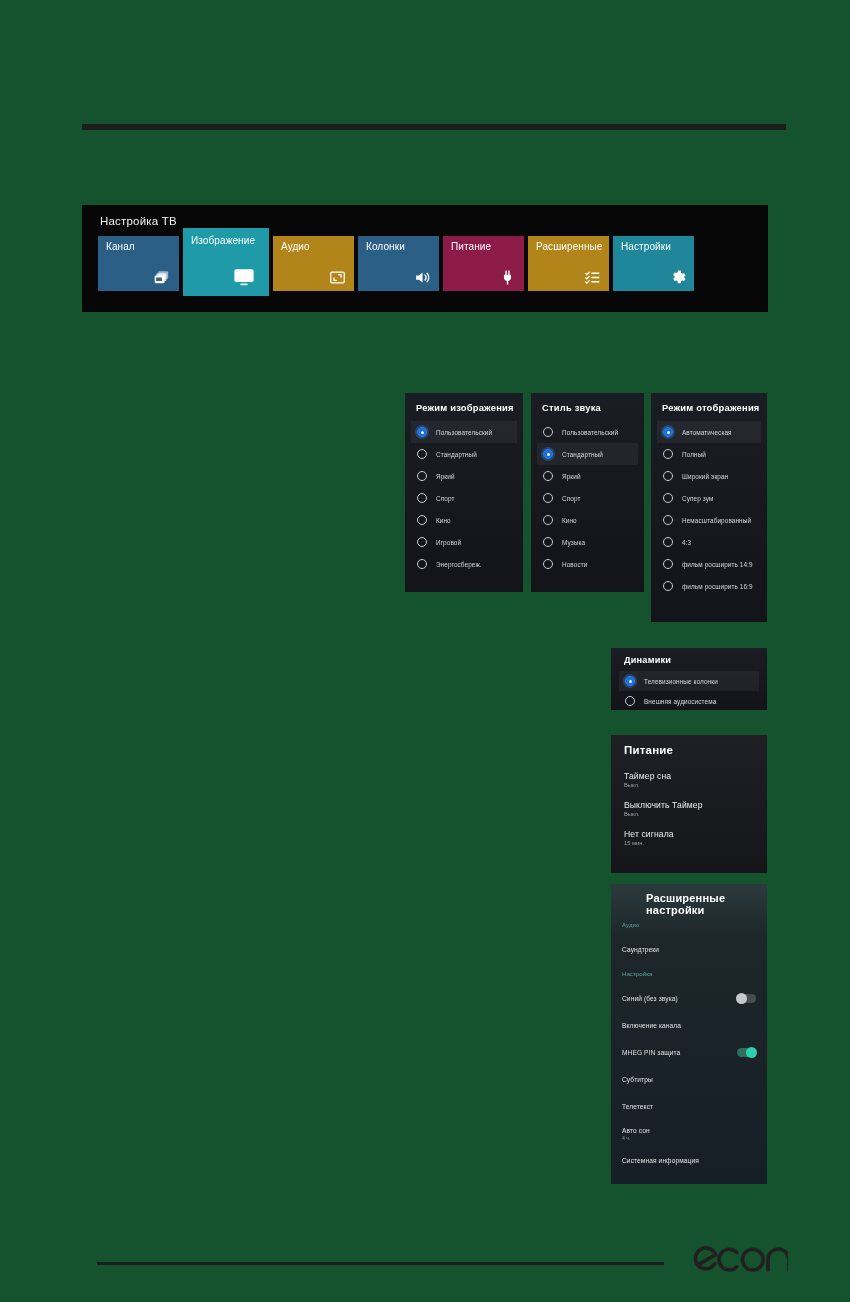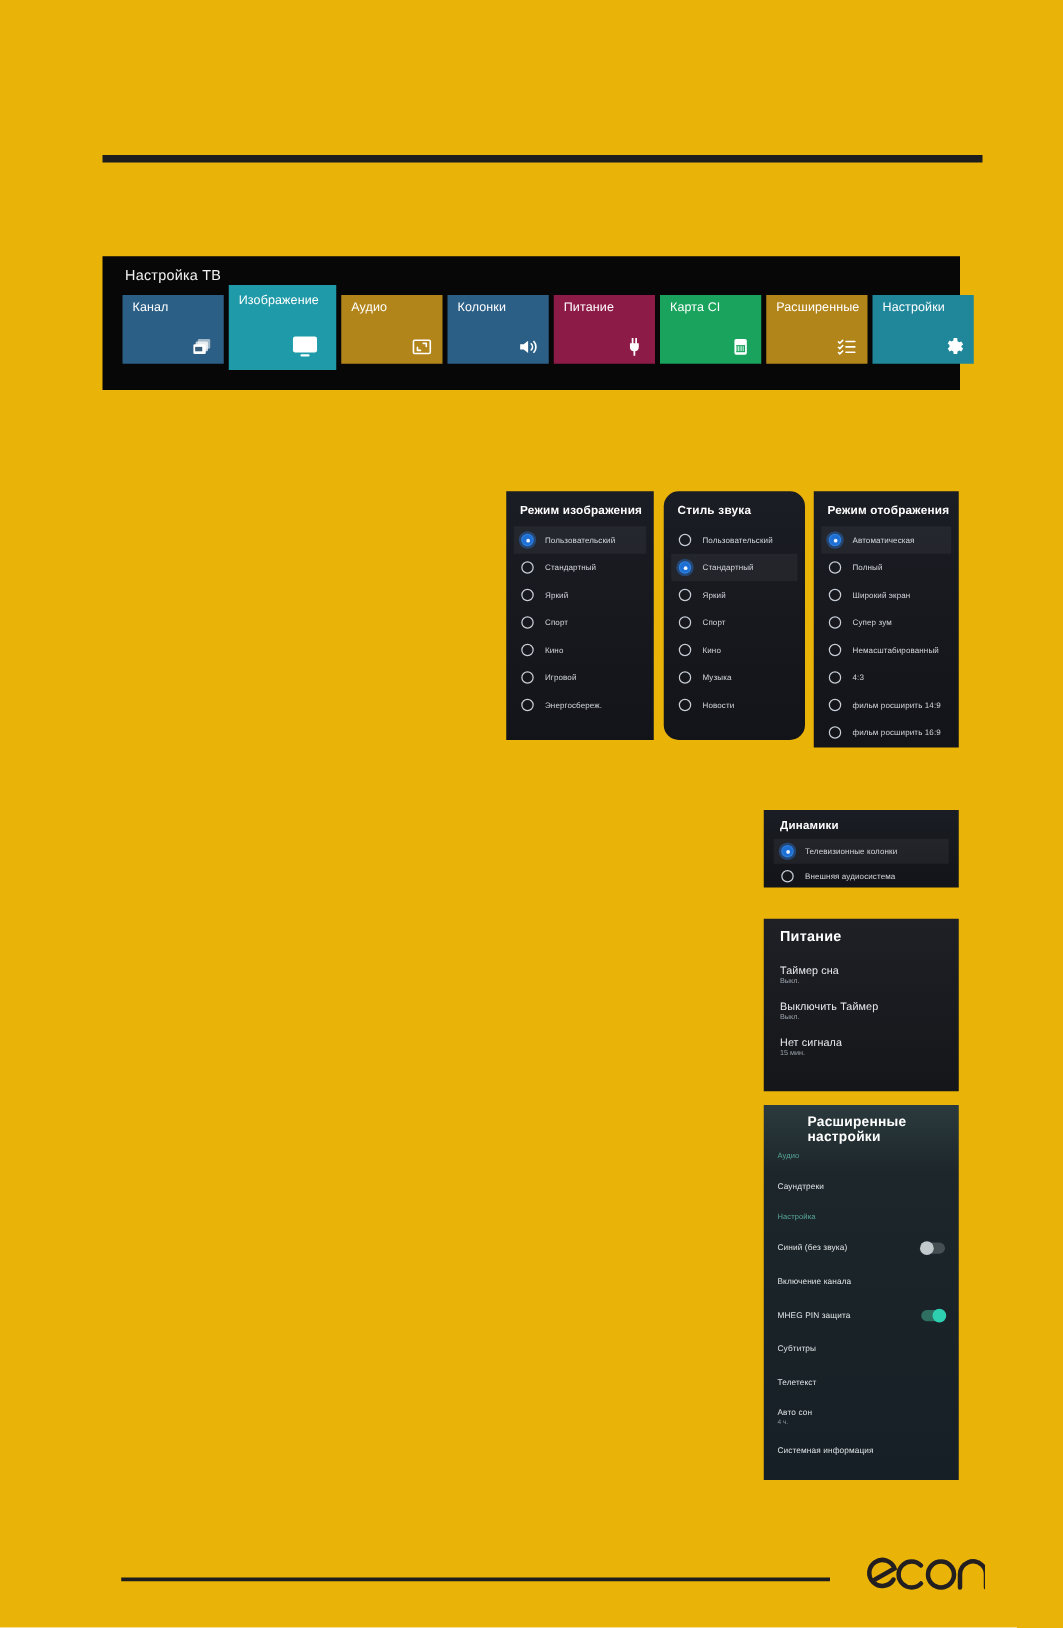--- a/index.html
+++ b/index.html
@@ -7,21 +7,21 @@
     width: 850px;
     height: 1302px;
     background: #ffffff;
     font-family: "Liberation Sans", sans-serif;
     overflow: hidden;
   }
   .page {
     position: relative;
     width: 850px;
     height: 1302px;
-    background: #eab308;
+    background: #14532d;
   }
 
   
   .rule-top {
     position: absolute;
     left: 82px; top: 124px;
     width: 704px; height: 6px;
     background: #1d1d1d;
   }
   .rule-bottom {
@@ -109,22 +109,22 @@
   .panel-title {
     font-weight: bold;
     color: #ffffff;
     letter-spacing: .2px;
   }
 
   
   .panel-pic   { left: 405px; top: 393px; width: 118px; height: 199px;
                  background: linear-gradient(180deg,#1b1d24 0%, #121419 100%); }
   .panel-sound { left: 531px; top: 393px; width: 113px; height: 199px;
-                 background: linear-gradient(180deg,#1b1d24 0%, #121419 100%); border-radius: 12px; }
-  .panel-disp  { left: 651px; top: 393px; width: 116px; height: 205px;
+                 background: linear-gradient(180deg,#1b1d24 0%, #121419 100%); }
+  .panel-disp  { left: 651px; top: 393px; width: 116px; height: 229px;
                  background: linear-gradient(180deg,#1b1d24 0%, #121419 100%); }
   .panel-pic .panel-title,
   .panel-sound .panel-title,
   .panel-disp .panel-title {
     position: absolute;
     left: 11px; top: 9px;
     font-size: 9.4px;
   }
   .radio-list {
     position: absolute;
@@ -302,30 +302,20 @@
           </div>
         </div>
         <div class="tile" style="background: rgb(141, 27, 72);">
           <div class="tile-label">Питание</div>
           <div class="tile-icon">
             <svg xmlns="http://www.w3.org/2000/svg" viewBox="0 0 24 24" fill="currentColor">
               <path d="M9 2v6H7v4a5 5 0 0 0 4 4.9V22h2v-5.1A5 5 0 0 0 17 12V8h-2V2h-2v6h-2V2H9z"></path>
             </svg>
           </div>
         </div>
-        <div class="tile" style="background: rgb(26, 163, 92);">
-          <div class="tile-label">Карта CI</div>
-          <div class="tile-icon">
-            <svg xmlns="http://www.w3.org/2000/svg" viewBox="0 0 24 24" fill="currentColor">
-              <rect x="5" y="3" width="14" height="18" rx="2"></rect>
-              <rect x="7" y="10" width="10" height="8" fill="#1aa35c"></rect>
-              <path d="M7.8 11.2v5.6M9.6 11.2v5.6M11.4 11.2v5.6M13.2 11.2v5.6M15 11.2v5.6" stroke="#eafff3" stroke-width=".9"></path>
-            </svg>
-          </div>
-        </div>
         <div class="tile" style="background: rgb(178, 133, 26);">
           <div class="tile-label">Расширенные</div>
           <div class="tile-icon">
             <svg xmlns="http://www.w3.org/2000/svg" viewBox="0 0 24 24" fill="none" stroke="currentColor" stroke-width="1.8" stroke-linecap="round">
               <path d="M11 6h10M11 12h10M11 18h10"></path>
               <path d="M2.5 6.4 4 7.9 7.3 4.6M2.5 12.4 4 13.9 7.3 10.6M2.5 18.4 4 19.9 7.3 16.6"></path>
             </svg>
           </div>
         </div>
         <div class="tile" style="background: rgb(32, 135, 155);">

